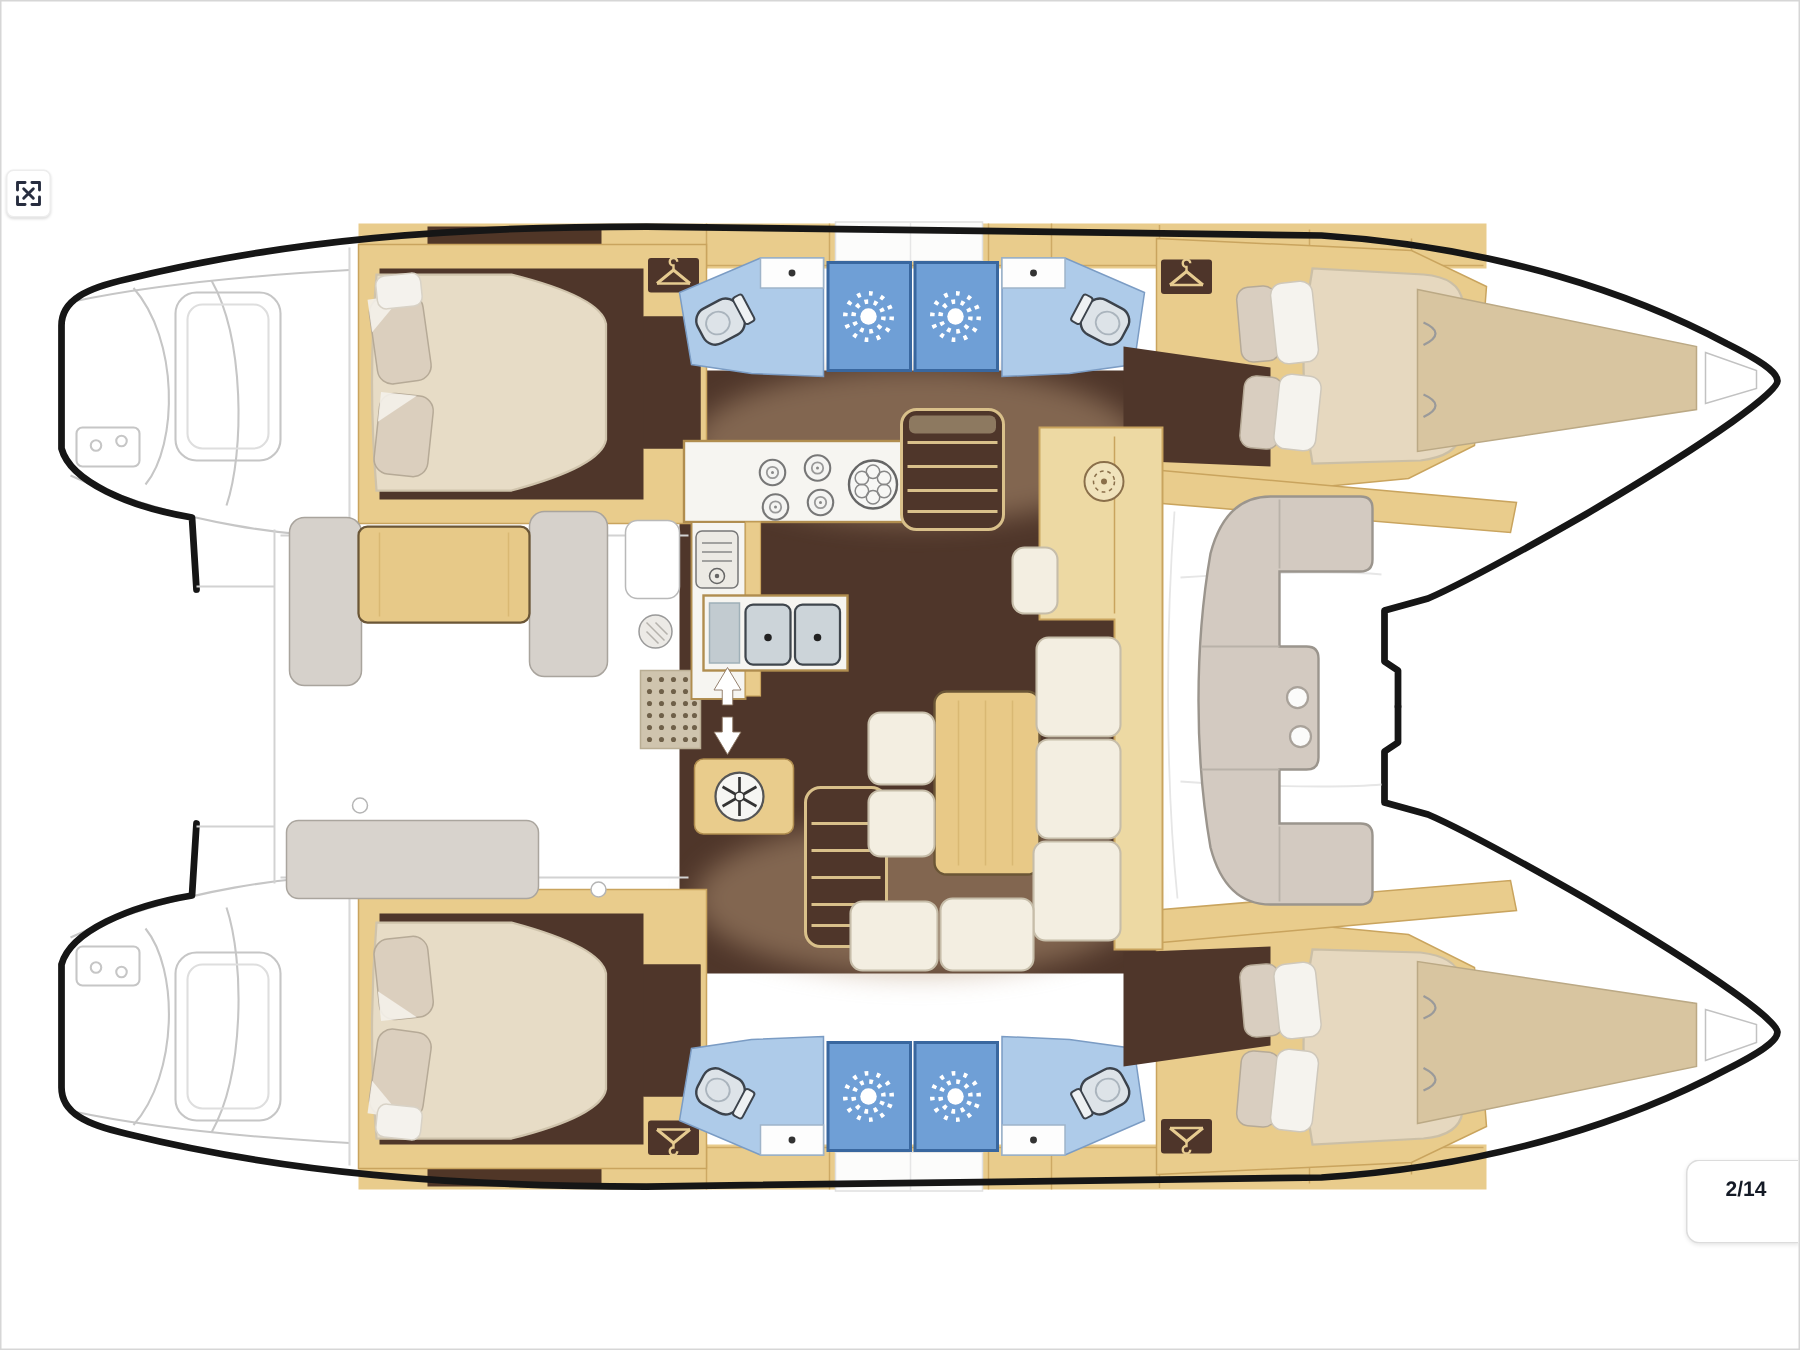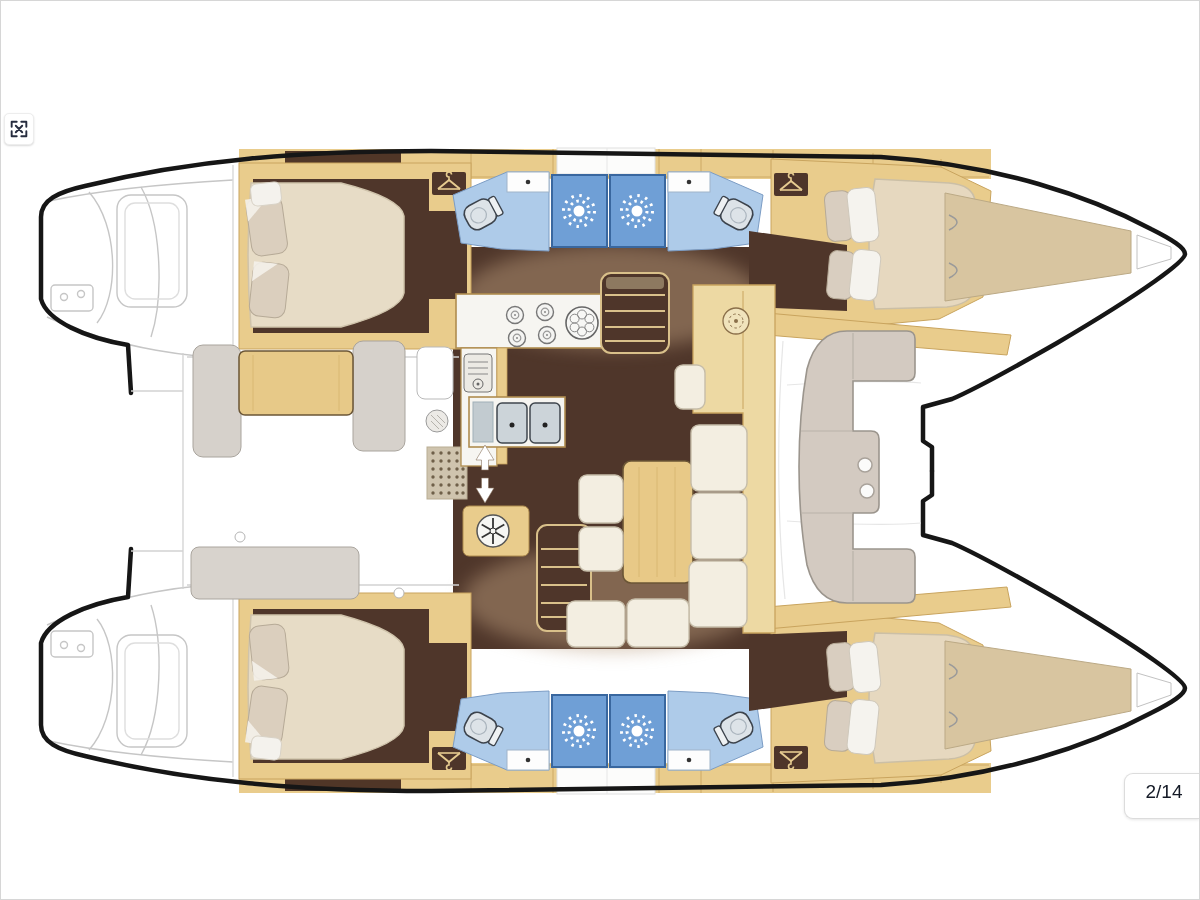--- a/index.html
+++ b/index.html
@@ -7,21 +7,21 @@
     border:1px solid #d6d6d6;box-sizing:border-box;overflow:hidden;
     font-family:"Liberation Sans",sans-serif;}
   .plan-svg{position:absolute;left:0;top:0;width:1198px;height:898px;}
   .fullscreen-btn{position:absolute;left:3px;top:112px;width:30px;height:32px;
     background:#fff;border:1px solid #ededed;border-radius:5px;
     box-shadow:0 1px 2px rgba(0,0,0,.15);display:flex;align-items:center;
     justify-content:center;padding:0;cursor:pointer;}
   .page-tab{position:absolute;right:0;top:772px;height:36px;min-width:50px;
     background:#fff;border:1px solid #dcdcdc;border-right:none;
     border-radius:9px 0 0 9px;display:flex;align-items:center;justify-content:center;
-    font-weight:normal;font-size:19px;color:#141a26;padding:0 10px 8px 14px;
+    font-weight:bold;font-size:14px;color:#141a26;padding:0 10px 18px 14px;
     box-shadow:0 1px 3px rgba(0,0,0,.10);cursor:pointer;}
 </style>
 </head>
 <body>
 
 <div class="viewer">
 
   <svg class="plan-svg" viewBox="0 0 1198 898">
     <defs>
       <filter id="soft" x="-40%" y="-40%" width="180%" height="180%">

